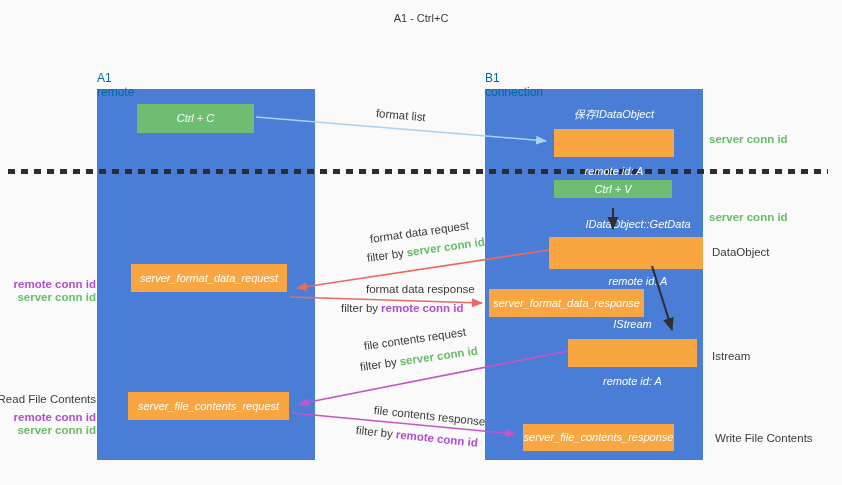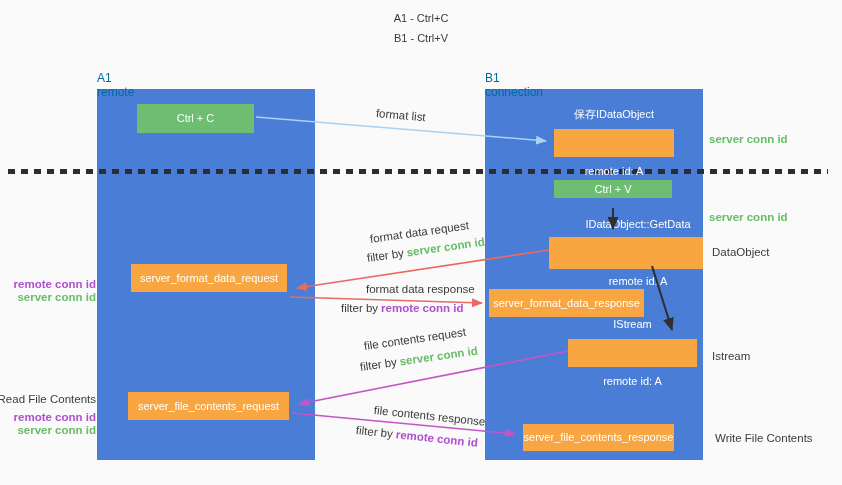--- a/index.html
+++ b/index.html
@@ -25,21 +25,21 @@
   }
   .lane-header.h-a1{left:97px;}
   .lane-header.h-b1{left:485px;}
   .dashes{
     position:absolute;left:8px;top:169px;width:820px;height:5px;
     background:repeating-linear-gradient(90deg,#2d2d2d 0 7px,transparent 7px 13px);
     z-index:3;
   }
   .node{
     position:absolute;display:flex;flex-direction:column;justify-content:center;align-items:center;
-    color:#ffffff;font-size:11px;line-height:13px;white-space:nowrap;z-index:4;text-align:center;
+    color:#ffffff;font-size:11px;line-height:13px;white-space:nowrap;z-index:4;text-align:center;font-style:italic;
   }
   .green{background:#6dbe71;}
   .orange{background:#f8a642;gap:44px;}
   #ctrl-c{left:137px;top:104px;width:117px;height:29px;}
   #save-idataobject{left:554px;top:129px;width:120px;height:28px;}
   #ctrl-v{left:554px;top:180px;width:118px;height:18px;}
   #getdata{left:549px;top:237px;width:130px;height:32px;padding-left:24px;}
   #format-request{left:131px;top:264px;width:156px;height:28px;}
   #format-response{left:489px;top:289px;width:155px;height:28px;}
   #istream{left:568px;top:339px;width:129px;height:28px;}
@@ -75,21 +75,20 @@
   
   #l-conn-group-1{top:278px;}
   #l-read-file{top:393px;right:746px;position:absolute;font-size:11.5px;z-index:6;color:#3c3c3c;white-space:nowrap;}
   #l-conn-group-2{top:411px;}
 </style>
 </head>
 <body>
 
 <div class="title">
   <div>A1 - Ctrl+C</div>
-  <div>B1 - Ctrl+V</div>
 </div>
 
 <div class="lane-header h-a1">
   <div>A1</div>
   <div>remote</div>
 </div>
 <div class="lane-header h-b1">
   <div>B1</div>
   <div>connection</div>
 </div>

